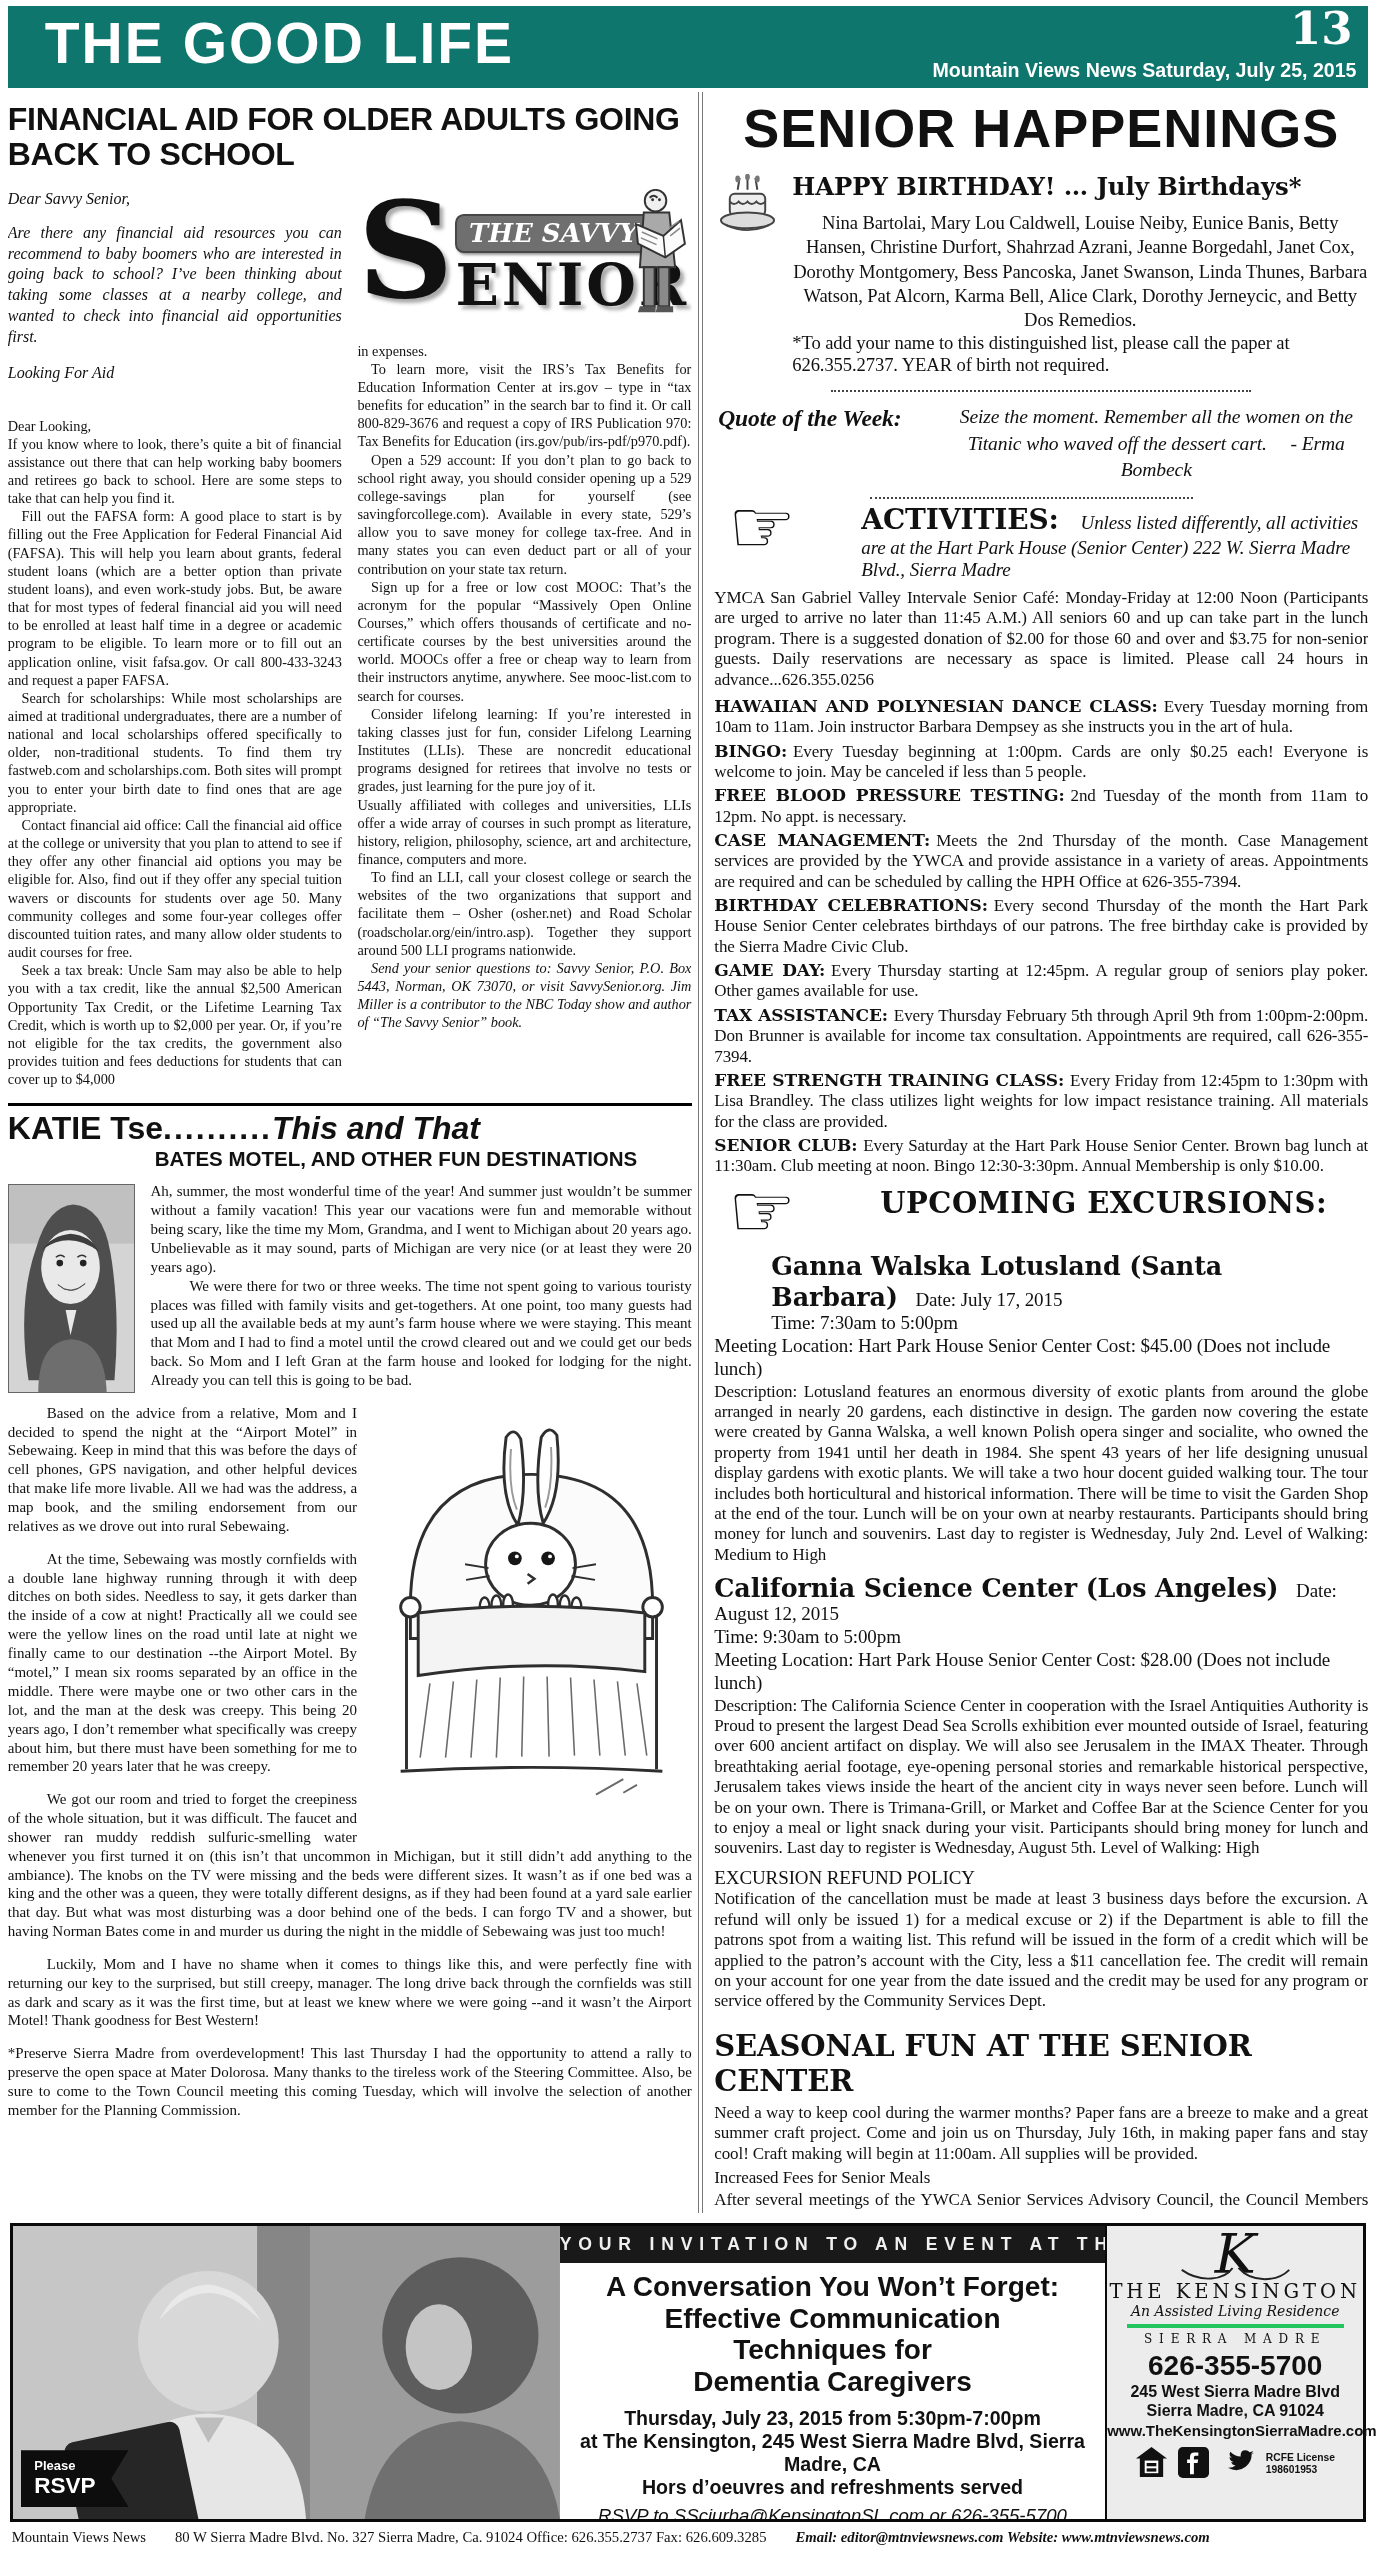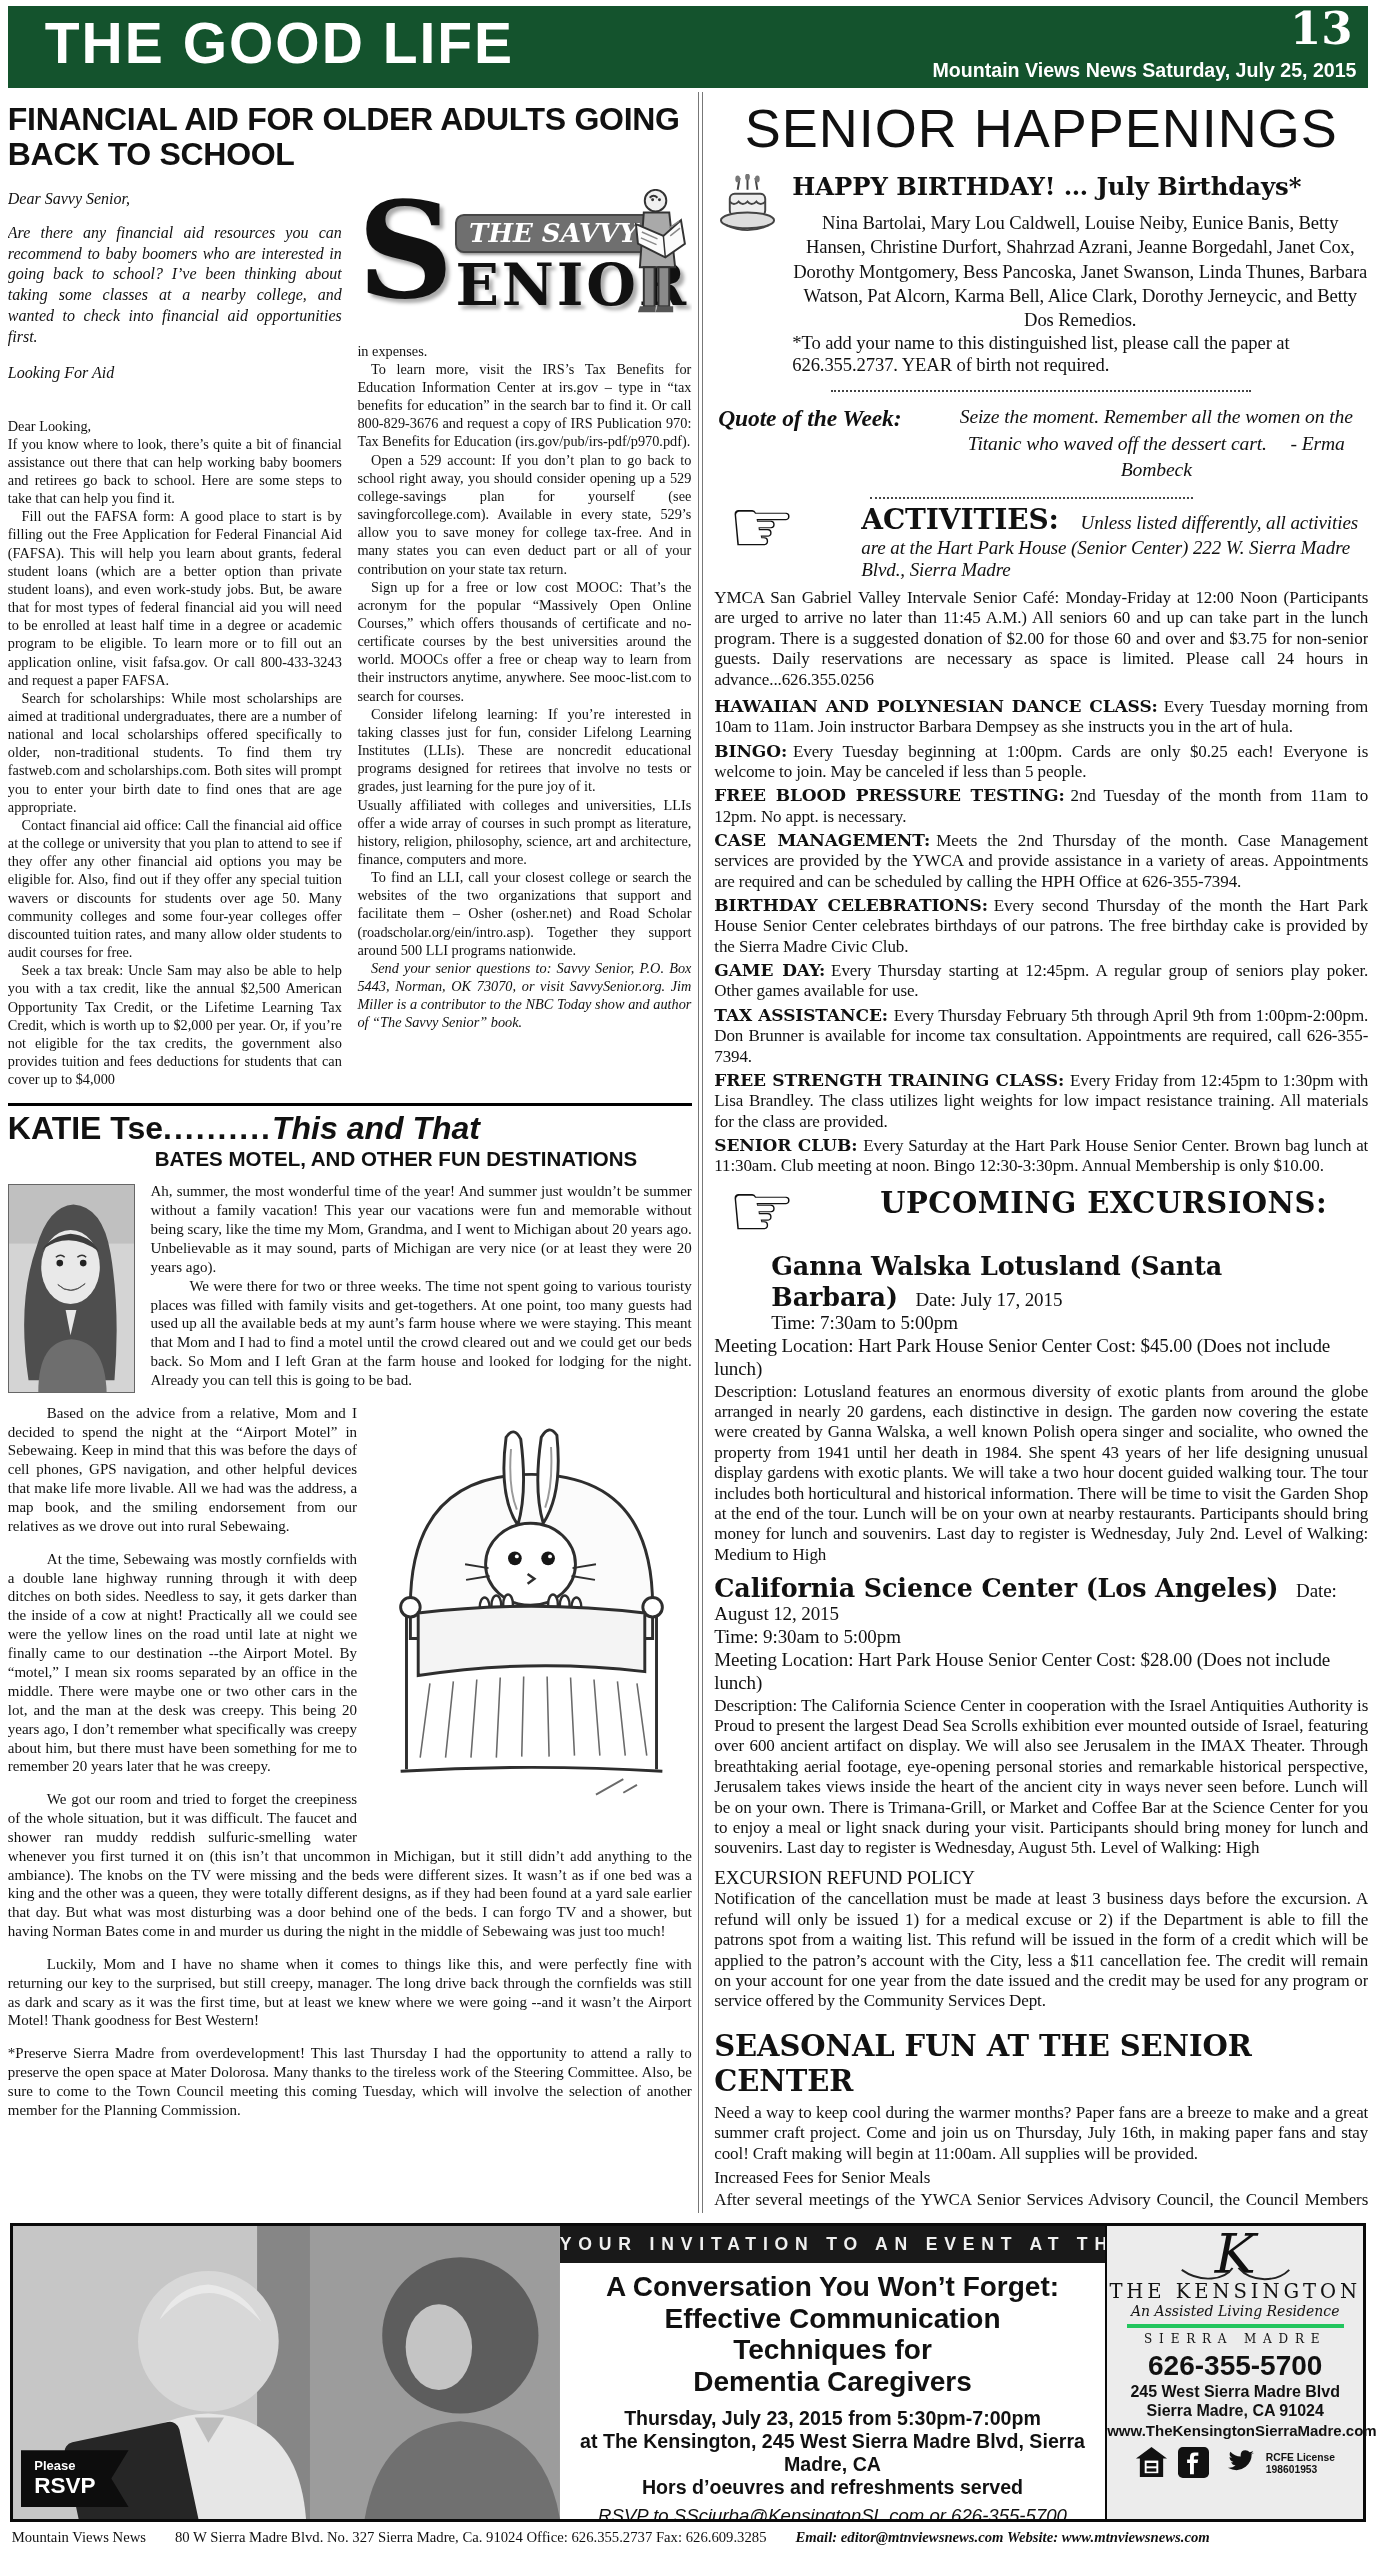--- a/index.html
+++ b/index.html
@@ -1,20 +1,20 @@
 <!DOCTYPE html>
 <html><head>
 <meta charset="utf-8">
 <style>
   html,body{margin:0;padding:0;background:#cfcfcf;}
   .page{width:1376px;height:2576px;background:#ffffff;margin:0 auto;position:relative;
         box-sizing:border-box;padding:5.9px 7.8px 0;color:#111;
         font-family:"Liberation Serif",serif;overflow:hidden;}
   
-  .masthead{height:82px;background:#14532d;color:#fff;position:relative;}
+  .masthead{height:82px;background:#0f766e;color:#fff;position:relative;}
   .masthead .title{position:absolute;left:37px;top:3.9px;margin:0;font-family:"Liberation Sans",sans-serif;
         font-weight:bold;font-size:57px;letter-spacing:2px;}
   .masthead .pageno{position:absolute;right:15.6px;top:0px;font-family:"DejaVu Serif",serif;
         font-weight:bold;font-size:45px;line-height:1;}
   .masthead .issue{position:absolute;right:11.7px;bottom:5.9px;font-family:"Liberation Sans",sans-serif;
         font-weight:bold;font-size:19.6px;}
   
   .main{display:flex;margin-top:3.9px;height:2121px;overflow:hidden;}
   .col-left{width:684px;flex:none;padding-right:5.9px;border-right:1px solid #777;overflow:hidden;}
   .col-right{flex:1;border-left:1px solid #777;margin-left:2.9px;padding-left:11.7px;overflow:hidden;}
@@ -45,21 +45,21 @@
   .katie-head{font-family:"Liberation Sans",sans-serif;font-weight:bold;font-size:32px;margin:0;}
   .katie-dots{letter-spacing:2px;}
   .katie-col{font-style:italic;}
   .katie-sub{font-family:"Liberation Sans",sans-serif;font-weight:bold;font-size:20.5px;margin:0 0 11.7px 147px;}
   .katie-body{font-size:15px;line-height:1.26;text-align:justify;}
   .katie-body p{margin:0 0 13.7px;text-indent:39px;}
   .katie-body p.noind{text-indent:0;margin-bottom:0;}
   .katie-photo{float:left;width:125px;height:207px;margin:2px 15.6px 5.9px 0;border:1px solid #666;}
   .cartoon{float:right;width:321px;height:418px;margin:2px 0 5.9px 13.7px;}
   
-  .sh-title{font-family:"Liberation Sans",sans-serif;font-weight:normal;font-size:54px;text-align:center;
+  .sh-title{font-family:"Liberation Sans",sans-serif;font-weight:bold;font-size:54px;text-align:center;
         margin:3.9px 0 11.7px;letter-spacing:1px;}
   .r-body{font-size:17px;line-height:1.2;letter-spacing:-0.1px;}
   .bday{position:relative;padding-left:78px;min-height:137px;}
   .cake-icon{position:absolute;left:2px;top:2px;}
   .bday h3{font-family:"DejaVu Serif",serif;font-size:24.4px;margin:0 0 9.8px;}
   .names{text-align:center;font-size:18.6px;line-height:1.3;margin:0;}
   .bday-note{font-size:18.6px;margin:0;padding-left:0;}
   .dotline{border-bottom:2.9px dotted #444;width:420px;margin:13.7px auto 11.7px;}
   .dotline.short{width:323px;margin:13.7px 0 3.9px 156px;}
   .quote-row{display:flex;padding:0 3.9px;}

